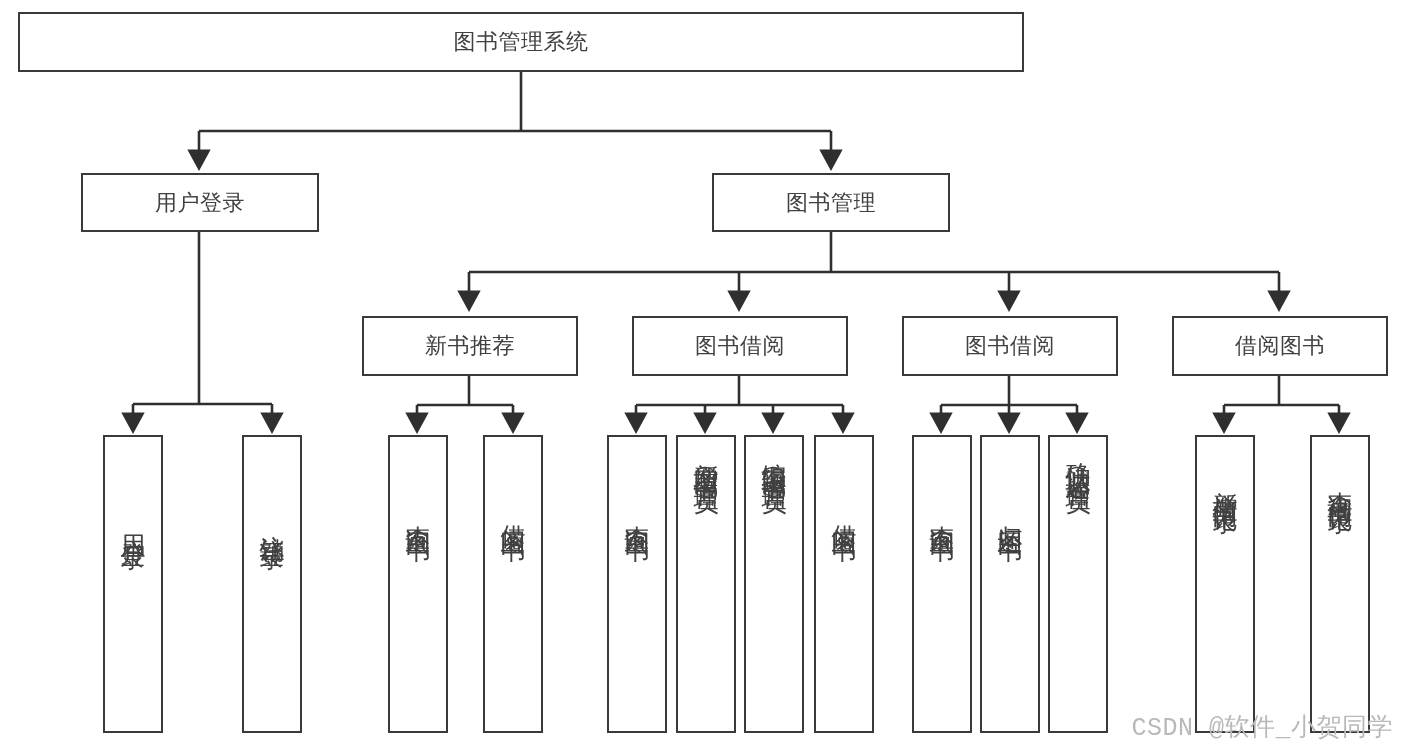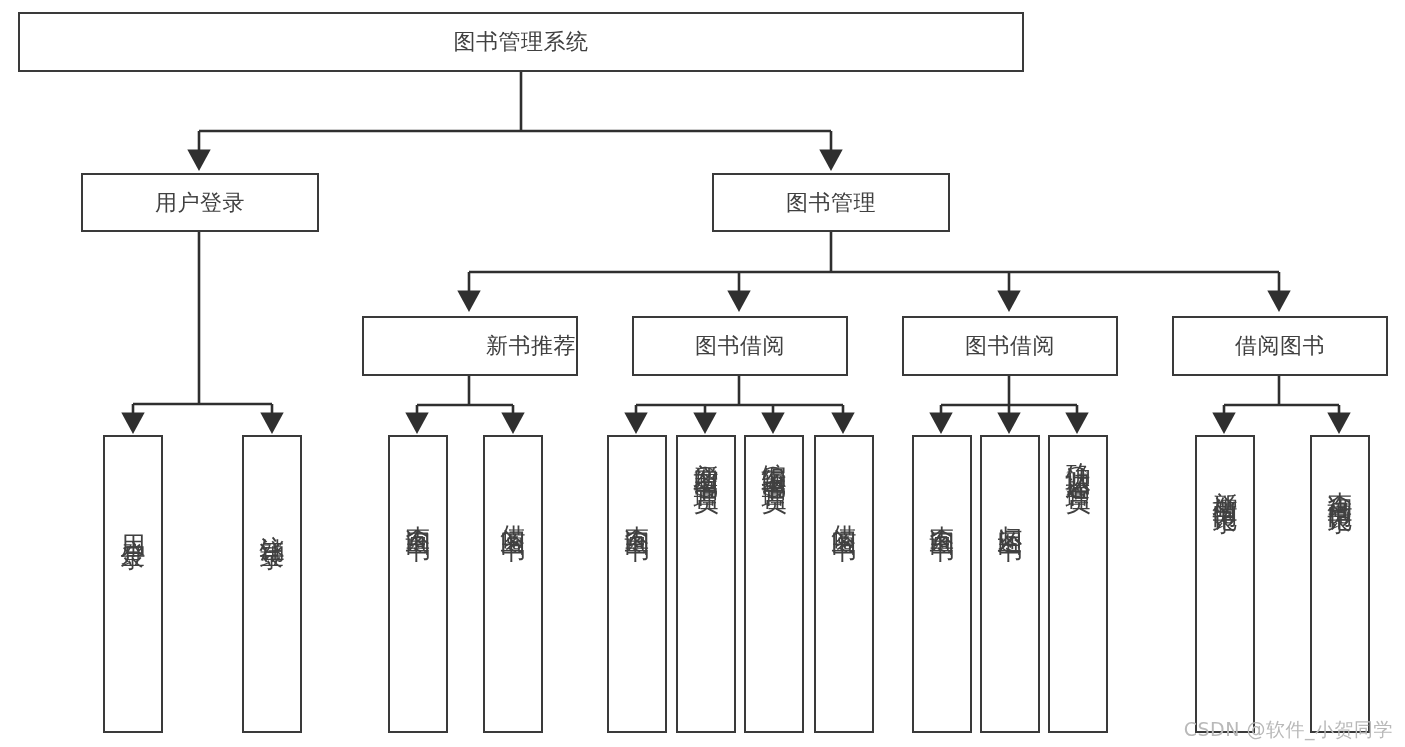--- a/index.html
+++ b/index.html
@@ -58,25 +58,26 @@
     text-orientation: upright;
     font-size: 25px;
     letter-spacing: 4px;
     line-height: 1;
     white-space: nowrap;
   }
   .watermark {
     position: absolute;
     right: 12px;
     bottom: 4px;
-    font-size: 19px;
+    font-size: 25px;
     color: #b9b9b9;
     letter-spacing: 0.5px;
     z-index: 5;
     white-space: nowrap;
+    font-family: Liberation Mono, monospace;
   }
 </style>
 </head>
 <body>
 
 <div id="canvas">
 
   <svg id="edges" viewBox="0 0 1405 747" width="1405" height="747">
     <defs>
       <marker id="arrow" viewBox="0 0 12 12" refX="9" refY="6" markerWidth="9" markerHeight="9" orient="auto-start-reverse">
@@ -132,21 +133,21 @@
   </div>
 
   <div class="node horiz" style="left:81px; top:173px; width:238px; height:59px;">
     <span class="label">用户登录</span>
   </div>
 
   <div class="node horiz" style="left:712px; top:173px; width:238px; height:59px;">
     <span class="label">图书管理</span>
   </div>
 
-  <div class="node horiz" style="left:362px; top:316px; width:216px; height:60px;justify-content:flex-end;">
+  <div class="node horiz" style="left:362px; top:316px; width:216px; height:60px;">
     <span class="label">新书推荐</span>
   </div>
 
   <div class="node horiz" style="left:632px; top:316px; width:216px; height:60px;">
     <span class="label">图书借阅</span>
   </div>
 
   <div class="node horiz" style="left:902px; top:316px; width:216px; height:60px;">
     <span class="label">图书借阅</span>
   </div>

